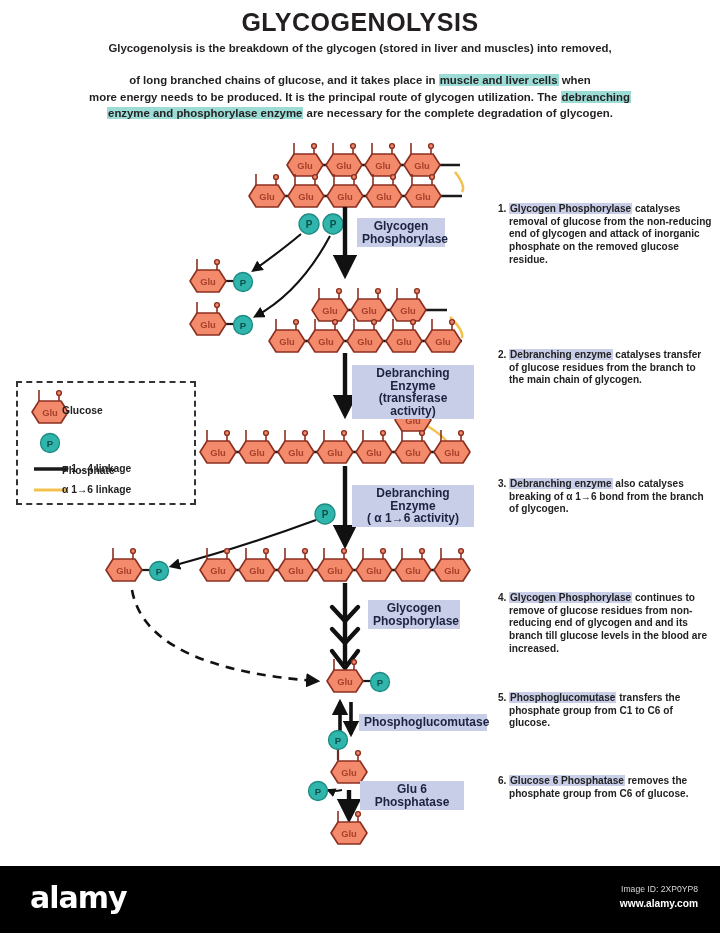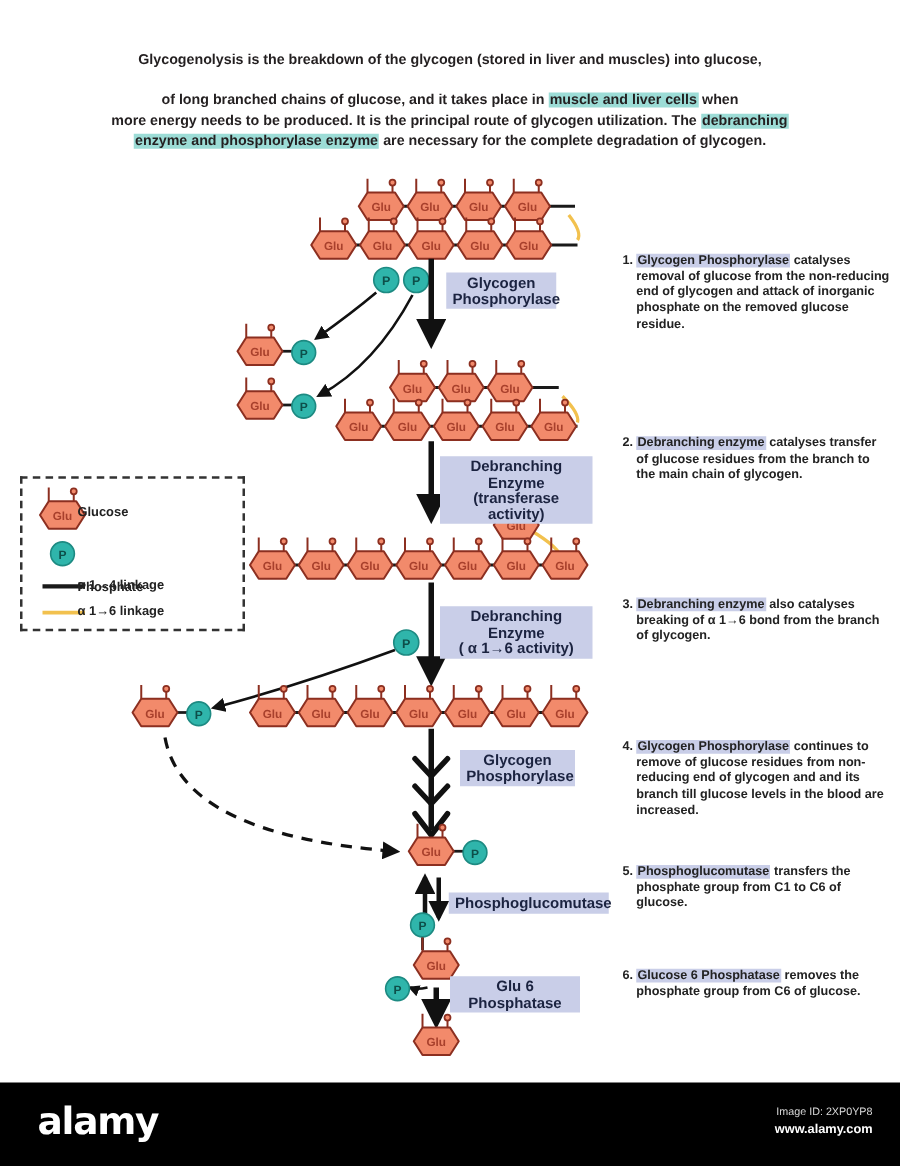--- a/index.html
+++ b/index.html
@@ -42,23 +42,24 @@
   #imgid{position:absolute;right:22px;top:18px;color:#d8d8d8;font-size:8.6px;
          text-align:right;}
   #site{position:absolute;right:22px;top:32px;color:#fff;font-size:10.2px;
         font-weight:700;text-align:right;}
 </style>
 </head>
 <body>
 
 <div class="stage">
 
+  <div id="title">GLYCOGENOLYSIS</div>
 
   <div id="intro">
-    <span>Glycogenolysis is the breakdown of the glycogen (stored in liver and muscles) into glucose,</span><br>
+    <span>Glycogenolysis is the breakdown of the glycogen (stored in liver and muscles) into removed,</span><br>
     <br>
     <span>of long branched chains of glucose, and it takes place in </span><span class="hl-teal">muscle and liver cells</span><span> when</span><br>
     <span>more energy needs to be produced.  It is the principal route of glycogen utilization. The </span><span class="hl-teal">debranching</span><br>
     <span class="hl-teal">enzyme and phosphorylase enzyme</span><span> are necessary for the complete degradation of glycogen.</span>
   </div>
 
   <svg id="art" viewBox="0 0 720 856">
     <defs>
 
       <g id="glu">

